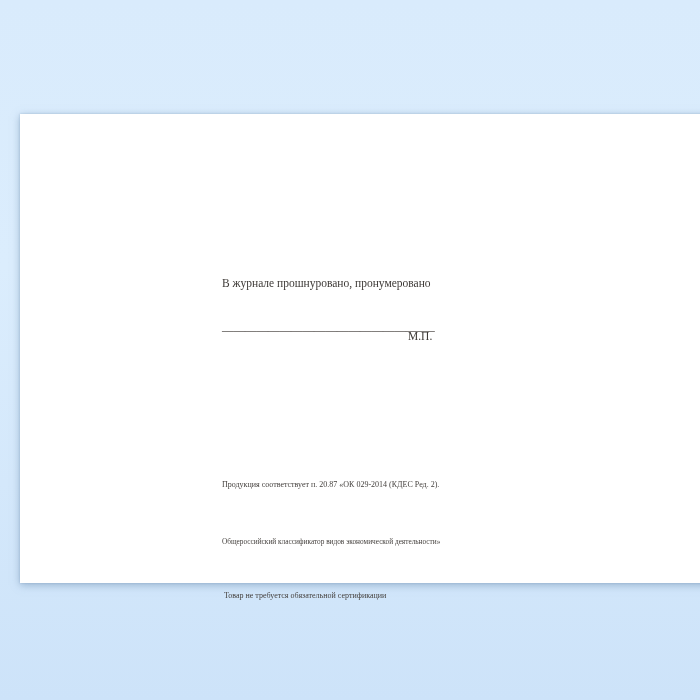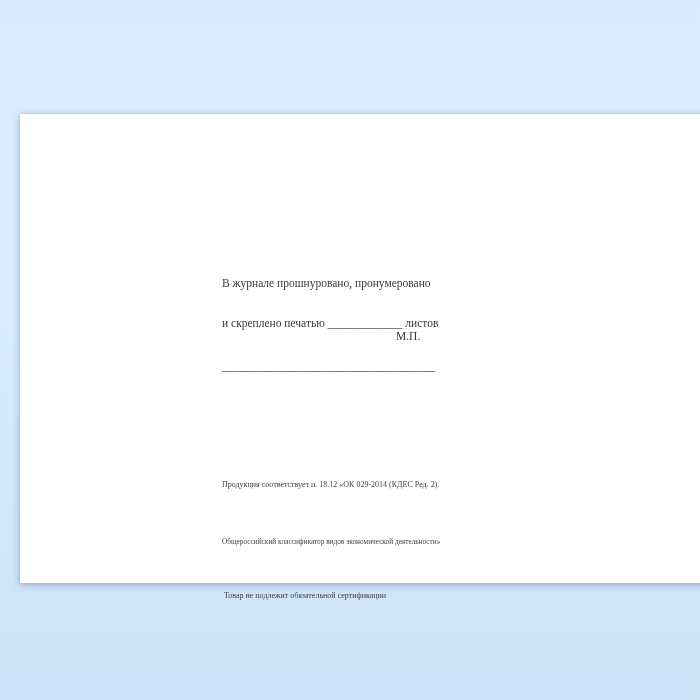--- a/index.html
+++ b/index.html
@@ -27,21 +27,21 @@
     left: 202px;
     top: 136px;
     color: #3d3936;
     font-size: 11.5px;
     line-height: 13.4px;
     white-space: pre;
   }
   .cert-line-last { margin-top: 3px; }
   .stamp-abbr {
     position: absolute;
-    left: 376px;
+    left: 388px;
     top: 216px;
     color: #3d3936;
     font-size: 11.5px;
     white-space: pre;
   }
   
   .compliance-block {
     position: absolute;
     left: 202px;
     top: 330px;
@@ -55,29 +55,28 @@
   .note-line  { font-size: 8px; line-height: 10px; margin-top: 9px; padding-left: 2px; }
 </style>
 </head>
 <body>
 
 <div class="stage">
   <div class="page">
 
     <div class="cert-block">
       <div>В журнале прошнуровано, пронумеровано</div>
-      <div>и скреплено печатью _____________ листов</div>
       <div class="cert-line-last">_____________________________________</div>
     </div>
 
     <div class="stamp-abbr">М.П.</div>
 
     <div class="compliance-block">
-      <div class="std-line1">Продукция соответствует п. 18.12 «ОК 029-2014 (КДЕС Ред. 2).</div>
+      <div class="std-line1">Продукция соответствует п. 20.87 «ОК 029-2014 (КДЕС Ред. 2).</div>
       <div class="std-line2">Общероссийский классификатор видов экономической деятельности»</div>
-      <div class="note-line">Товар не подлежит обязательной сертификации</div>
+      <div class="note-line">Товар не требуется обязательной сертификации</div>
       
 
       
     </div>
 
   </div>
 </div>
 
 </body></html>

